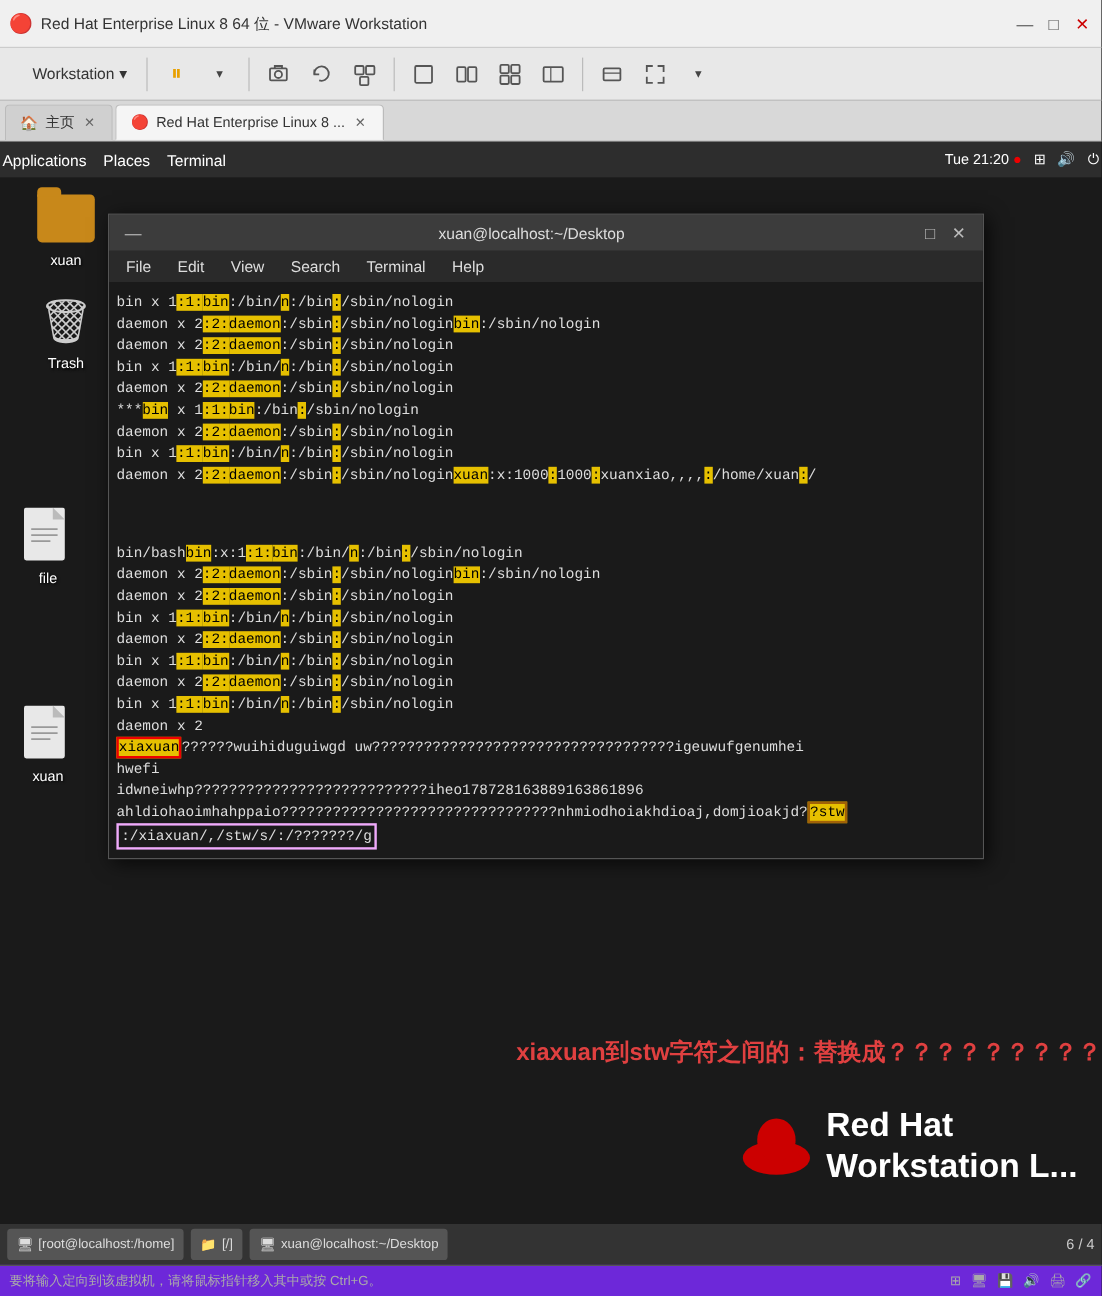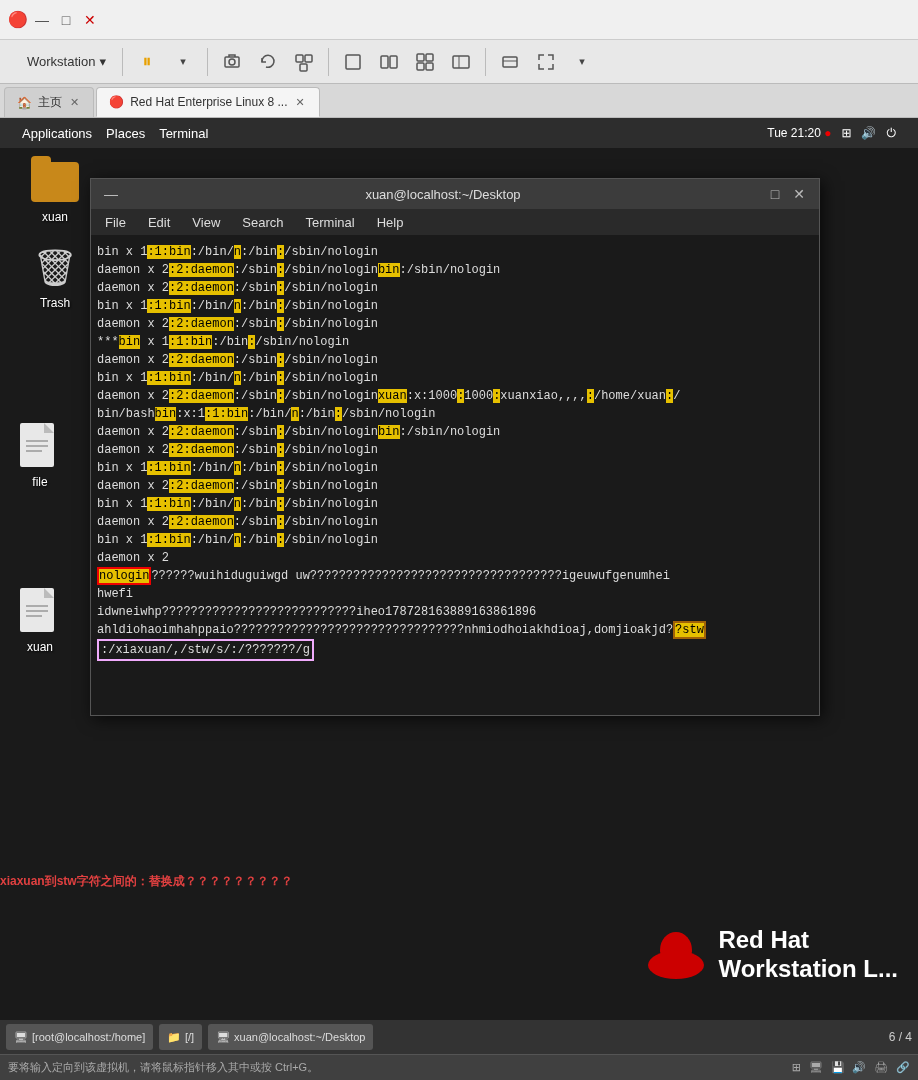--- a/index.html
+++ b/index.html
@@ -64,21 +64,21 @@
     }
     .tab.active { background: #f5f5f5; border-bottom: 1px solid #f5f5f5; }
     .tab-close { font-size: 11px; color: #666; cursor: pointer; padding: 1px 2px; border-radius: 2px; }
 
     
     .gnome-bar {
       height: 30px;
       background: #2d2d2d;
       display: flex;
       align-items: center;
-      padding: 0 22px;
+      padding: 0 2px;
       color: #fff;
       font-size: 13px;
     }
     .gnome-bar-left { display: flex; gap: 14px; align-items: center; }
     .gnome-bar-right { margin-left: auto; display: flex; align-items: center; gap: 10px; font-size: 12px; }
     .gnome-app-item { cursor: pointer; }
 
     
     .desktop {
       background: #1a1a1a;
@@ -145,33 +145,33 @@
     }
 
     
     .hl-yellow { background: #e6c000; color: #000; }
 
     
     .question-text {
       position: absolute;
       bottom: 130px;
       left: 0; right: 0;
-      text-align: left;
+      text-align: right;
       color: #e04040;
-      font-size: 12px;
+      font-size: 20px;
       font-weight: bold;
     }
 
     
     .redhat-logo {
       position: absolute;
       bottom: 30px; right: 20px;
       display: flex; align-items: center; gap: 12px;
     }
-    .redhat-logo-text { color: #fff; font-size: 24px; font-weight: bold; line-height: 1.2; }
+    .redhat-logo-text { color: #fff; font-size: 28px; font-weight: bold; line-height: 1.2; }
 
     
     .taskbar {
       height: 34px;
       background: #333;
       display: flex;
       align-items: center;
       padding: 0 6px;
       gap: 6px;
       position: absolute;
@@ -180,21 +180,21 @@
     }
     .taskbar-item {
       height: 26px; padding: 0 8px; background: #555; border-radius: 3px;
       display: flex; align-items: center; gap: 4px; font-size: 11px; color: #ddd; cursor: pointer;
     }
     .taskbar-page { margin-left: auto; color: #ccc; font-size: 12px; }
 
     
     .status-bar {
       height: 26px;
-      background: #404040;
+      background: #6d28d9;
       border-top: 1px solid #555;
       display: flex;
       align-items: center;
       padding: 0 8px;
       font-size: 11px;
       color: #aaa;
       position: absolute;
       bottom: 0; left: 0; right: 0;
     }
     .status-icons { margin-left: auto; display: flex; gap: 8px; }
@@ -217,20 +217,21 @@
     
     .trash-icon {
       font-size: 36px; color: #ccc;
     }
   </style>
 </head>
 <body>
 
 <div class="title-bar">
   <span style="color:#e00;font-size:16px;margin-right:6px;">🔴</span>
+  <span class="title-bar-text">Red Hat Enterprise Linux 8 64 位 - VMware Workstation</span>
   <div class="title-bar-controls">
     <button class="title-btn">—</button>
     <button class="title-btn">□</button>
     <button class="title-btn" style="color:#c00;">✕</button>
   </div>
 </div>
 
 <div class="vmware-toolbar">
   <button class="toolbar-btn">
     <span>Workstation</span>
@@ -387,30 +388,30 @@
     <div class="terminal-content">
       <div>bin x 1<span class="hl-yellow">:1:</span><span class="hl-yellow">bin</span>:/bin/<span class="hl-yellow">n</span>:/bin<span class="hl-yellow">:</span>/sbin/nologin</div>
       <div>daemon x 2<span class="hl-yellow">:2:</span><span class="hl-yellow">daemon</span>:/sbin<span class="hl-yellow">:</span>/sbin/nologin<span class="hl-yellow">bin</span>:/sbin/nologin</div>
       <div>daemon x 2<span class="hl-yellow">:2:</span><span class="hl-yellow">daemon</span>:/sbin<span class="hl-yellow">:</span>/sbin/nologin</div>
       <div>bin x 1<span class="hl-yellow">:1:</span><span class="hl-yellow">bin</span>:/bin/<span class="hl-yellow">n</span>:/bin<span class="hl-yellow">:</span>/sbin/nologin</div>
       <div>daemon x 2<span class="hl-yellow">:2:</span><span class="hl-yellow">daemon</span>:/sbin<span class="hl-yellow">:</span>/sbin/nologin</div>
       <div>***<span class="hl-yellow">bin</span> x 1<span class="hl-yellow">:1:</span><span class="hl-yellow">bin</span>:/bin<span class="hl-yellow">:</span>/sbin/nologin</div>
       <div>daemon x 2<span class="hl-yellow">:2:</span><span class="hl-yellow">daemon</span>:/sbin<span class="hl-yellow">:</span>/sbin/nologin</div>
       <div>bin x 1<span class="hl-yellow">:1:</span><span class="hl-yellow">bin</span>:/bin/<span class="hl-yellow">n</span>:/bin<span class="hl-yellow">:</span>/sbin/nologin</div>
       <div>daemon x 2<span class="hl-yellow">:2:</span><span class="hl-yellow">daemon</span>:/sbin<span class="hl-yellow">:</span>/sbin/nologin<span class="hl-yellow">xuan</span>:x:1000<span class="hl-yellow">:</span>1000<span class="hl-yellow">:</span>xuanxiao,,,,<span class="hl-yellow">:</span>/home/xuan<span class="hl-yellow">:</span>/</div>
-      <div style="padding-left:0;">bin/bash<span class="hl-yellow">bin</span>:x:1<span class="hl-yellow">:1:</span><span class="hl-yellow">bin</span>:/bin/<span class="hl-yellow">n</span>:/bin<span class="hl-yellow">:</span>/sbin/nologin</div>
+      <div style="padding-left:0;margin-top:47px;">bin/bash<span class="hl-yellow">bin</span>:x:1<span class="hl-yellow">:1:</span><span class="hl-yellow">bin</span>:/bin/<span class="hl-yellow">n</span>:/bin<span class="hl-yellow">:</span>/sbin/nologin</div>
       <div>daemon x 2<span class="hl-yellow">:2:</span><span class="hl-yellow">daemon</span>:/sbin<span class="hl-yellow">:</span>/sbin/nologin<span class="hl-yellow">bin</span>:/sbin/nologin</div>
       <div>daemon x 2<span class="hl-yellow">:2:</span><span class="hl-yellow">daemon</span>:/sbin<span class="hl-yellow">:</span>/sbin/nologin</div>
       <div>bin x 1<span class="hl-yellow">:1:</span><span class="hl-yellow">bin</span>:/bin/<span class="hl-yellow">n</span>:/bin<span class="hl-yellow">:</span>/sbin/nologin</div>
       <div>daemon x 2<span class="hl-yellow">:2:</span><span class="hl-yellow">daemon</span>:/sbin<span class="hl-yellow">:</span>/sbin/nologin</div>
       <div>bin x 1<span class="hl-yellow">:1:</span><span class="hl-yellow">bin</span>:/bin/<span class="hl-yellow">n</span>:/bin<span class="hl-yellow">:</span>/sbin/nologin</div>
       <div>daemon x 2<span class="hl-yellow">:2:</span><span class="hl-yellow">daemon</span>:/sbin<span class="hl-yellow">:</span>/sbin/nologin</div>
       <div>bin x 1<span class="hl-yellow">:1:</span><span class="hl-yellow">bin</span>:/bin/<span class="hl-yellow">n</span>:/bin<span class="hl-yellow">:</span>/sbin/nologin</div>
       <div>daemon x 2</div>
-      <div><span class="hl-yellow" style="border: 2px solid #e00; display:inline;">nologin</span>??????wuihiduguiwgd uw???????????????????????????????????igeuwufgenumhei</div>
+      <div><span class="hl-yellow" style="border: 2px solid #e00; display:inline;">xiaxuan</span>??????wuihiduguiwgd uw???????????????????????????????????igeuwufgenumhei</div>
       <div>hwefi</div>
       <div>idwneiwhp???????????????????????????iheo178728163889163861896</div>
       <div>ahldiohaoimhahppaio????????????????????????????????nhmiodhoiakhdioaj,domjioakjd?<span class="hl-yellow" style="border:2px solid #a16207;display:inline;">?stw</span></div>
       <div><span style="display:inline-block; border: 2px solid #f0abfc; padding: 0 2px;">:/xiaxuan/,/stw/s/:/???????/g</span></div>
     </div>
   </div>
 
   <div class="question-text">xiaxuan到stw字符之间的：替换成？？？？？？？？？</div>
 
   <div class="redhat-logo">

